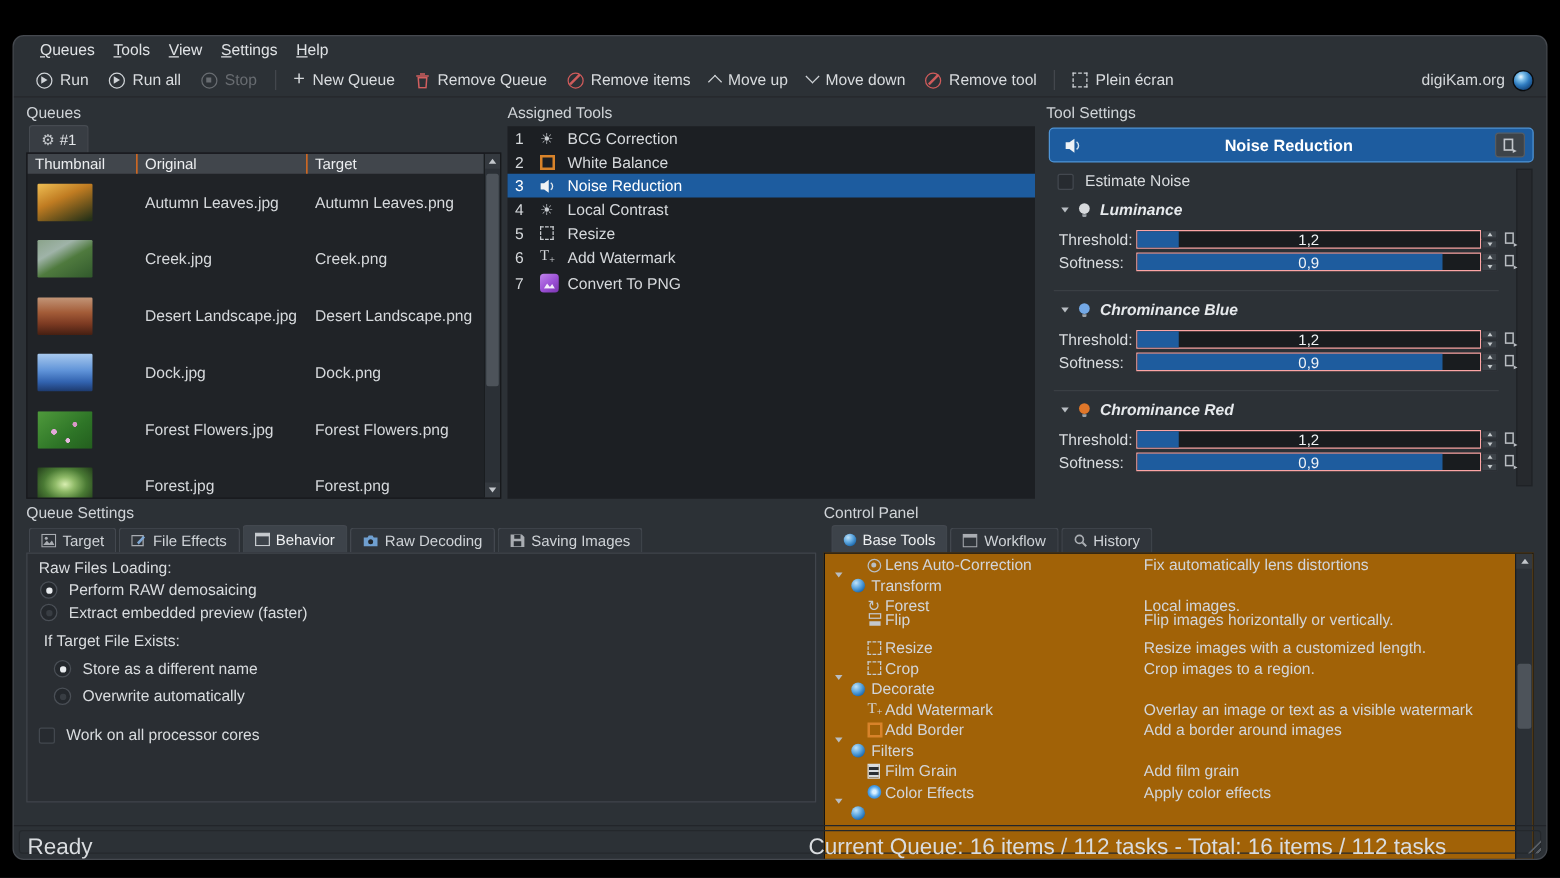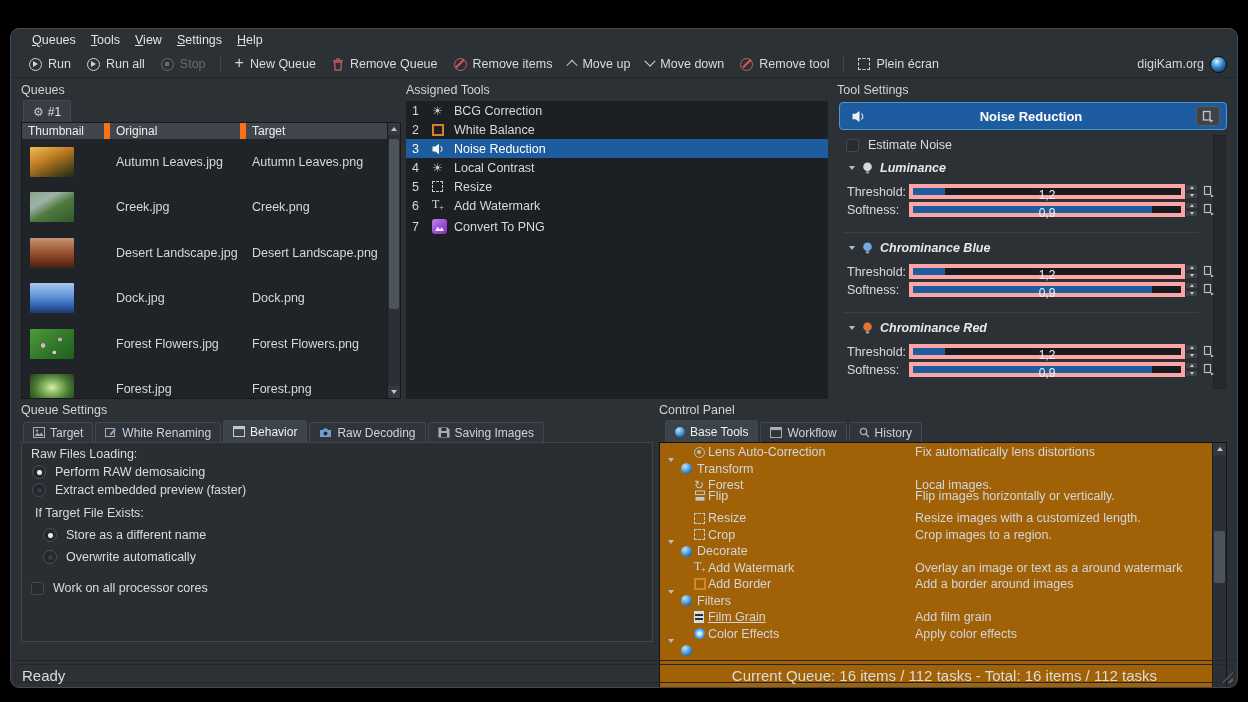--- a/index.html
+++ b/index.html
@@ -43,21 +43,21 @@
   .plabel { position:absolute; font-size:12.5px; color:#cfd3d7; }
 
   
   .qtab { position:absolute; left:12px; top:71px; width:48px; height:23px; background:#383d43;
     border:1px solid #464b51; border-bottom:none; border-radius:3px 3px 0 0;
     display:flex; align-items:center; justify-content:center; gap:4px; font-size:12px; color:#e2e5e8; }
   .i-gear::before { content:"⚙"; font-size:12px; color:#c4c8cc; line-height:12px; }
   .qtable { position:absolute; left:10px; top:93px; width:380px; height:277px;
     background:#202327; border:1px solid #17191c; overflow:hidden; }
   .qhead { display:flex; height:16px; background:#41464c; font-size:12px; color:#eceef0; line-height:16px; }
-  .qhead > div { padding-left:6px; border-right:6px solid #f97316; }
+  .qhead > div { padding-left:6px; border-right:1px solid #f97316; }
   .qc1 { width:88px; } .qc2 { width:136px; } .qc3 { flex:1; border-right:none !important; }
   .qrow { display:flex; align-items:center; height:45.5px; font-size:12.5px; color:#d6d9dc; }
   .thumbwrap { width:88px; display:flex; }
   .qthumb { width:44px; height:30px; margin-left:8px; border-radius:1px; flex:0 0 auto; }
   .qorig { width:136px; padding-left:6px; } .qtarget { flex:1; padding-left:6px; }
   .vscroll { position:absolute; right:0; top:0; width:13px; height:100%; background:#2b3036; border-left:1px solid #1a1d20; }
   .sb-arrow { position:absolute; left:0; width:100%; height:12px; background:#34393f; display:flex; align-items:center; justify-content:center; }
   .sb-arrow.top { top:0; } .sb-arrow.bottom { bottom:0; }
   .sb-arrow::after { content:""; border-left:3.5px solid transparent; border-right:3.5px solid transparent; }
   .sb-arrow.top::after { border-bottom:4px solid #c2c6cb; }
@@ -91,21 +91,21 @@
   .ts-row { position:absolute; display:flex; align-items:center; }
   .cb { width:13px; height:13px; background:#272b30; border:1px solid #43484f; border-radius:2px; flex:0 0 auto; }
   .sect-head { position:absolute; display:flex; align-items:center; gap:7px; font-weight:bold; font-size:12.5px; color:#e6e9ec;font-style:italic; }
   .expander { width:0; height:0; border-left:3.5px solid transparent; border-right:3.5px solid transparent;
     border-top:4.5px solid #b8bdc2; }
   .bulb { display:inline-flex; }
   .bulb-lum { color:#d7dadd; } .bulb-blue { color:#74a9e6; } .bulb-red { color:#e0772a; }
   .sep { position:absolute; left:6px; width:356px; height:1px; background:#3a3f44; }
   .slider-label { position:absolute; left:10px; width:60px; color:#d9dcdf; }
   .slider { position:absolute; left:72px; width:276px; height:15px; background:#191c1f;
-    border:4px solid #fca5a5; position:absolute; }
+    border:1px solid #fca5a5; position:absolute; }
   .slider .fill { position:absolute; left:0; top:0; bottom:0; background:#1e5c9e; }
   .slider .val { position:absolute; left:0; right:0; top:0; bottom:0; text-align:center;
     font-size:12px; line-height:14px; color:#f2f4f6; }
   .spin { position:absolute; left:348px; width:13px; height:15px; display:flex; flex-direction:column; gap:1px; }
   .spin span { flex:1; background:#3d4349; border:1px solid #2b2f34; display:flex; align-items:center; justify-content:center; }
   .spin span::after { content:""; border-left:2.8px solid transparent; border-right:2.8px solid transparent; }
   .spin .up::after { border-bottom:3.2px solid #c6cacd; }
   .spin .dn::after { border-top:3.2px solid #c6cacd; }
   .reset { position:absolute; left:366px; top:1px; }
 
@@ -139,21 +139,21 @@
   .i-lens::after { content:""; position:absolute; left:2px; top:2px; width:4px; height:4px;
     background:#b9bec3; border-radius:50%; }
   .i-rotate::before { content:"↻"; font-size:12px; line-height:11px; color:#c4c8cd; }
   .i-film { width:10px; height:12px; border:1px solid #d8dcdf;
     background:repeating-linear-gradient(180deg,#d8dcdf 0 2px,#2a2e33 2px 4px); }
   .i-sparkle { width:11px; height:11px; border-radius:50%;
     background:radial-gradient(circle, #d8f0ff 0% 18%, #4aa0e8 55%, #1a6ab8 100%); }
 
   
   .statusbar { position:absolute; left:0; bottom:0; width:100%; height:27px;
-    border-top:1px solid #22252a; font-size:15px; color:#d9dcdf; }
+    border-top:1px solid #22252a; font-size:18px; color:#d9dcdf; }
   .statusframe { position:absolute; left:4px; right:4px; top:3px; bottom:4px;
     border:1px solid #24282c; border-radius:3px; }
   .status-left { position:absolute; left:11px; top:6px; }
   .status-right { position:absolute; right:80px; top:6px; }
   .grip { position:absolute; right:4px; bottom:4px; width:11px; height:11px;
     background:repeating-linear-gradient(135deg, transparent 0 3px, #5a5f65 3px 4.5px);
     clip-path:polygon(100% 0, 100% 100%, 0 100%); }
 
   svg { display:block; }
 </style>
@@ -504,21 +504,21 @@
           <circle cx="4" cy="3.6" r="1.2" fill="#a9adb2"></circle>
           <path d="M1.5 9l3-3.4 2 2.2 2-2.4 2 3.6z" fill="#a9adb2"></path>
         </svg>
       <span>Target</span>
     </span>
     <span class="tab">
       <svg width="12" height="11" viewBox="0 0 12 11">
           <rect x="0.5" y="1.5" width="9" height="8" fill="none" stroke="#a9adb2"></rect>
           <path d="M6 8.5L11 3l-1.4-1.4L4.6 7z" fill="#7fa8d4"></path>
         </svg>
-      <span>White Renaming</span>
+      <span>File Effects</span>
     </span>
     <span class="tab active">
       <svg width="12" height="11" viewBox="0 0 12 11">
           <rect x="0.5" y="0.5" width="11" height="10" fill="none" stroke="#c6cace"></rect>
           <rect x="0.5" y="0.5" width="11" height="2.6" fill="#c6cace"></rect>
         </svg>
       <span>Behavior</span>
     </span>
     <span class="tab">
       <svg width="13" height="11" viewBox="0 0 13 11">
@@ -634,41 +634,41 @@
       <span class="tr-icon" style="left:21px;">
           <span class="i-ball"></span>
         </span>
       <span class="tr-label" style="left:37px;">Decorate</span>
     </div>
     <div class="treerow" style="top:116.5px;">
       <span class="tr-icon" style="left:34px;">
           <span class="i-watermark">T</span>
         </span>
       <span class="tr-label" style="left:48px;">Add Watermark</span>
-      <span class="tr-desc">Overlay an image or text as a around watermark</span>
+      <span class="tr-desc">Overlay an image or text as a visible watermark</span>
     </div>
     <div class="treerow" style="top:133px;">
       <span class="tr-icon" style="left:34px;">
           <span class="i-orange-square"></span>
         </span>
       <span class="tr-label" style="left:48px;">Add Border</span>
       <span class="tr-desc">Add a border around images</span>
     </div>
     <div class="treerow" style="top:149.5px;">
       <span class="tr-exp"><span class="expander"></span></span>
       <span class="tr-icon" style="left:21px;">
           <span class="i-ball"></span>
         </span>
       <span class="tr-label" style="left:37px;">Filters</span>
     </div>
     <div class="treerow" style="top:166px;">
       <span class="tr-icon" style="left:34px;">
           <span class="i-film"></span>
         </span>
-      <span class="tr-label" style="left:48px;text-decoration:underline;">Film Grain</span>
+      <span class="tr-label" style="left:48px;">Film Grain</span>
       <span class="tr-desc">Add film grain</span>
     </div>
     <div class="treerow" style="top:182.5px;">
       <span class="tr-icon" style="left:34px;">
           <span class="i-sparkle"></span>
         </span>
       <span class="tr-label" style="left:48px;">Color Effects</span>
       <span class="tr-desc">Apply color effects</span>
     </div>
     <div class="treerow" style="top:199px;">

